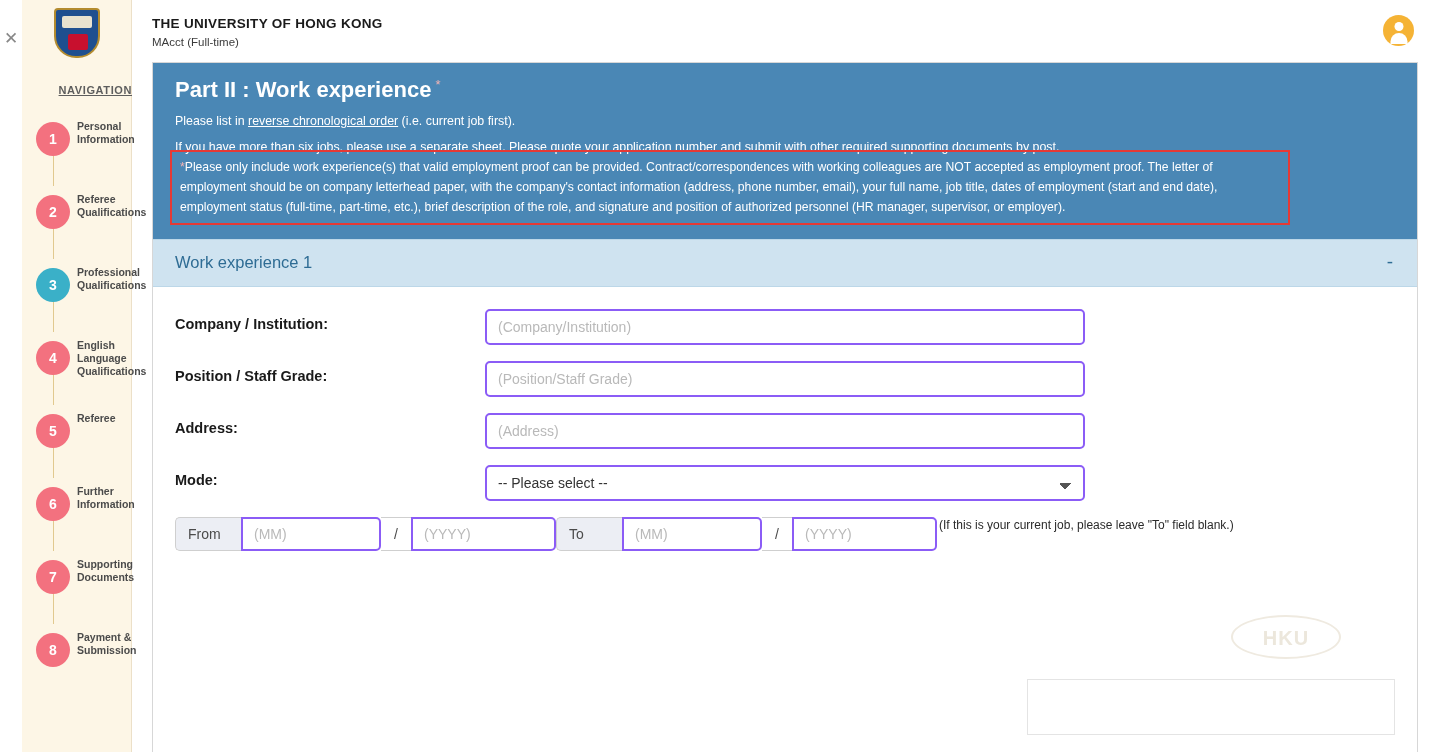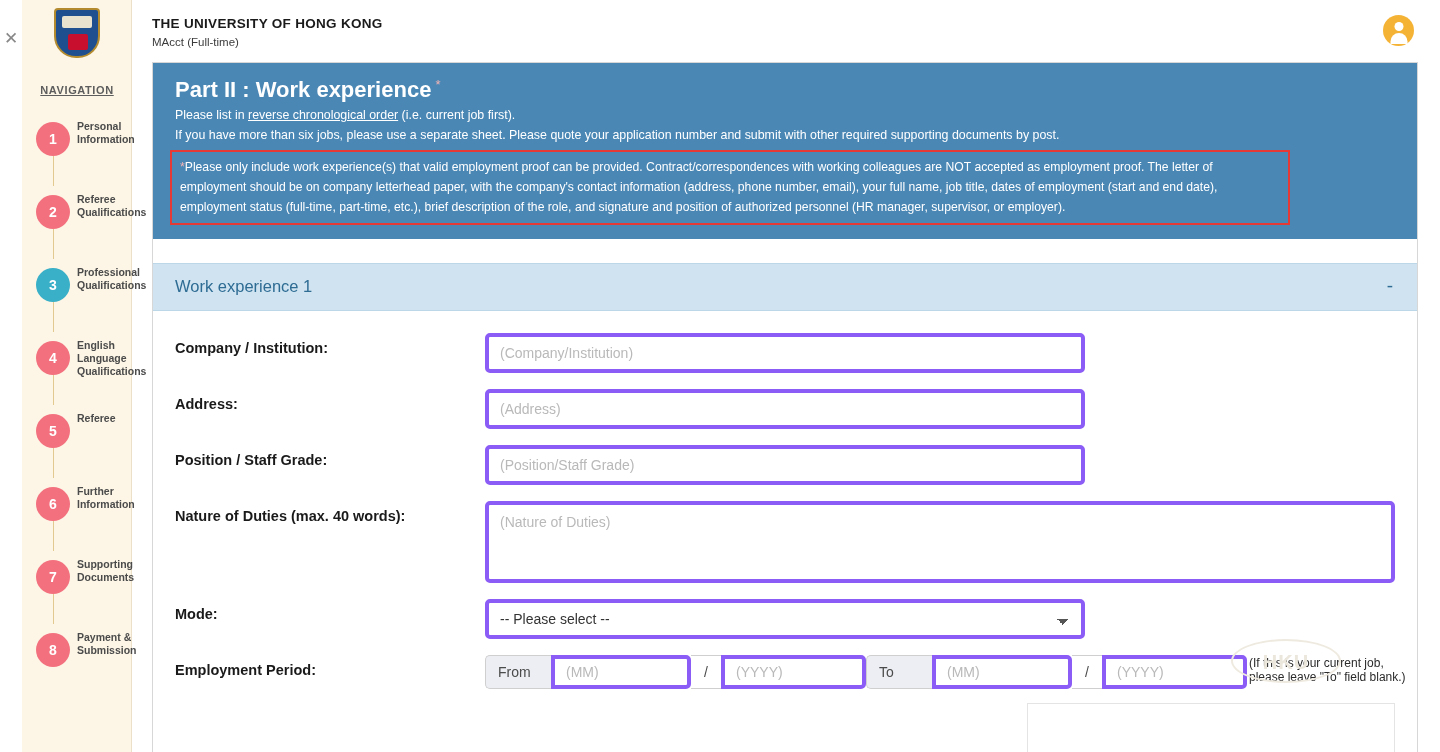--- a/index.html
+++ b/index.html
@@ -63,21 +63,21 @@
     content: "";
     position: absolute;
     left: 12px; top: 24px;
     width: 20px; height: 16px;
     background: #c8102e;
     border-radius: 2px;
   }
   .nav-title {
     position: absolute;
     top: 84px; left: 0; width: 110px;
-    text-align: center;
+    text-align: right;
     font-size: 11px;
     letter-spacing: 0.6px;
     color: #5d5d5d;
     text-decoration: underline;
     font-weight: 700;
   }
   .nav-list {
     position: absolute;
     top: 112px; left: 0; width: 110px;
   }
@@ -186,21 +186,21 @@
     display: inline-block;
   }
   .part-title-star {
     color: #f2b3b3;
     font-size: 13px;
     vertical-align: top;
     margin-left: 4px;
   }
   .part-line {
     font-size: 12.4px;
-    margin-top: 4px;
+    margin-top: 10px;
     line-height: 16px;
   }
   .part-line u { text-decoration: underline; }
   .notice-box {
     position: absolute;
     left: 17px; top: 87px;
     width: 1120px;
     border: 2px solid #e53935;
     padding: 5px 8px 6px 8px;
     font-size: 12.2px;
@@ -208,21 +208,20 @@
   }
   .notice-box .star { color: #f2b3b3; }
 
   
   .section-bar {
     height: 48px;
     background: #cfe3f0;
     border-top: 1px solid #bcd7e8;
     border-bottom: 1px solid #bcd7e8;
     position: relative;
-    margin-top: 24px;
   }
   .section-title {
     position: absolute;
     left: 22px; top: 13px;
     font-size: 16.5px;
     color: #2e6c94;
     font-weight: 400;
   }
   .collapse-toggle {
     position: absolute;
@@ -252,21 +251,21 @@
     flex: none;
     font-size: 14.5px;
     font-weight: 700;
     color: #1a1a1a;
     padding-top: 7px;
   }
   .inp {
     font-family: "Liberation Sans", sans-serif;
     font-size: 14px;
     color: #333;
-    border: 4px solid #8b5cf6;
+    border: 2px solid #8b5cf6;
     border-radius: 5px;
     padding: 8px 11px;
     background: #fff;
     outline: none;
   }
   .inp::placeholder { color: #b9b9b9; }
   .inp-wide { width: 600px; }
   .ta {
     width: 910px;
     height: 82px;
@@ -444,43 +443,38 @@
     </div>
 
     <div class="form">
 
       <div class="row">
         <div class="row-label">Company / Institution:</div>
         <input class="inp inp-wide" type="text" placeholder="(Company/Institution)" style="">
       </div>
 
       <div class="row">
+        <div class="row-label">Position / Staff Grade:</div>
+        <input class="inp inp-wide" type="text" placeholder="(Position/Staff Grade)" style="">
+      </div>
+
+      <div class="row">
         <div class="row-label">Address:</div>
         <input class="inp inp-wide" type="text" placeholder="(Address)" style="">
       </div>
 
-      <div class="row">
-        <div class="row-label">Position / Staff Grade:</div>
-        <input class="inp inp-wide" type="text" placeholder="(Position/Staff Grade)" style="">
-      </div>
-
-      <div class="row">
-        <div class="row-label">Nature of Duties (max. 40 words):</div>
-        <textarea class="inp ta" placeholder="(Nature of Duties)" style=""></textarea>
-      </div>
 
       <div class="row">
         <div class="row-label">Mode:</div>
         <select class="inp sel">
           <option>-- Please select --</option>
         </select>
       </div>
 
       <div class="row period-row">
-        <div class="row-label">Employment Period:</div>
         <div class="period-col">
 
           <div class="period-group">
             <div class="period-tag">From</div>
             <input class="inp mm" type="text" placeholder="(MM)" style="">
             <div class="slash">/</div>
             <input class="inp yyyy" type="text" placeholder="(YYYY)" style="">
           </div>
 
           <div class="period-group">

